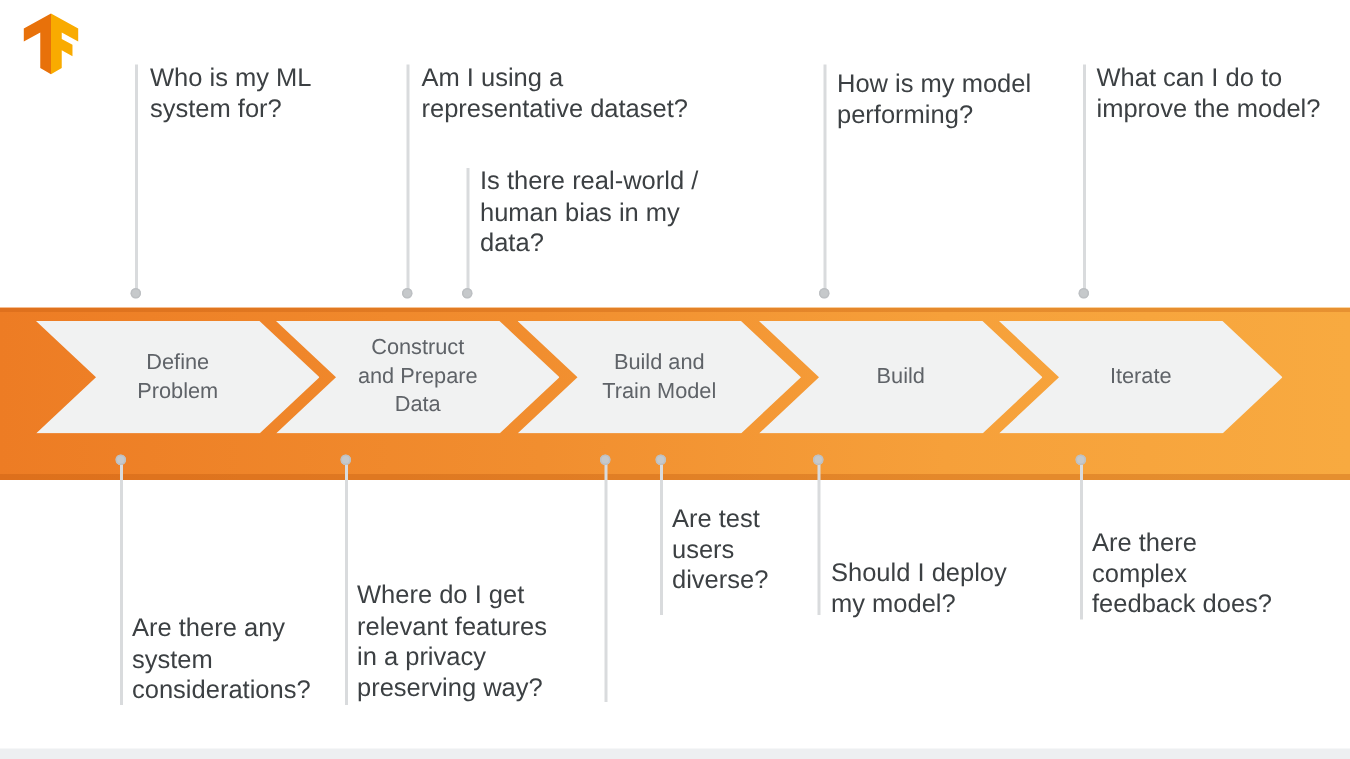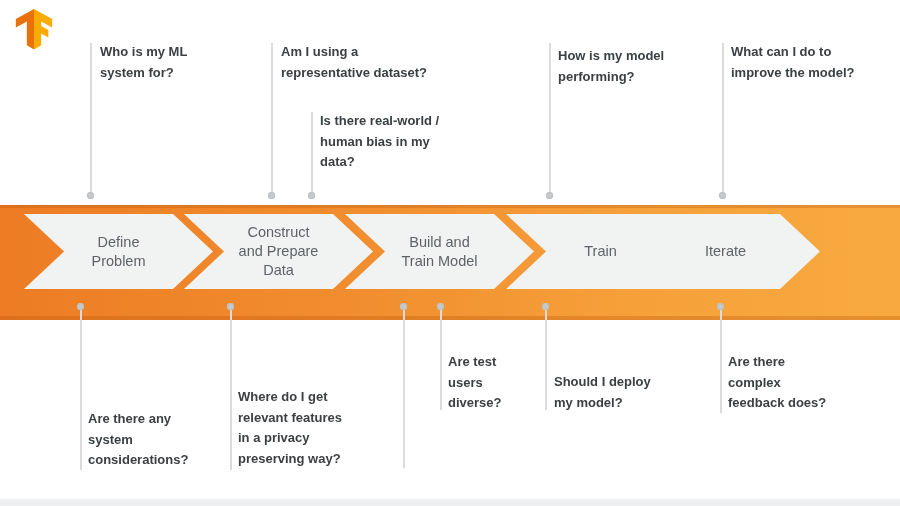--- a/index.html
+++ b/index.html
@@ -23,33 +23,33 @@
   .chev{
     position:absolute;top:9px;height:75px;width:189px;
     background:#F1F2F2;
     clip-path:polygon(0 0,149px 0,189px 50%,149px 100%,0 100%,40px 50%);
     display:flex;align-items:center;justify-content:center;
   }
   .chev-label{
     color:#5F6368;font-size:14.5px;line-height:19px;text-align:center;
     white-space:pre-line;
   }
-  .chev1{left:24px;} .chev2{left:184px;} .chev3{left:345px;} .chev4{left:506px;} .chev5{left:631px;align-items:center;}
+  .chev1{left:24px;} .chev2{left:184px;} .chev3{left:345px;} .chev4{left:506px;} .chev5{left:666px;align-items:center;}
 
   
   .tick{position:absolute;width:2px;background:#D9DBDD;}
   .dot{
     position:absolute;width:7px;height:7px;border-radius:50%;
     background:#C6C9CB;box-shadow:inset 0 0 0 1px #BDC0C3;
   }
 
   
   .q{
     position:absolute;
-    color:#3C4043;font-size:13px;line-height:20.5px;font-weight:bold;
+    color:#3C4043;font-size:17px;line-height:20.5px;font-weight:normal;
     white-space:pre-line;
   }
 
   
   .footer-strip{
     position:absolute;left:0;top:499px;width:900px;height:7px;
     background:#EDEFF1;
   }
 </style>
 </head>
@@ -70,21 +70,21 @@
     <div class="chev chev3">
       <span class="chev-label">Build and
 Train Model</span>
     </div>
     <div class="chev chev2">
       <span class="chev-label">Construct
 and Prepare
 Data</span>
     </div>
     <div class="chev chev4">
-      <span class="chev-label">Train</span>
+      <span class="chev-label">Build</span>
     </div>
     <div class="chev chev5">
       <span class="chev-label">Iterate</span>
     </div>
   </div>
 
   <div class="tick" style="left:90px;top:43px;height:150px;"></div>
   <div class="dot" style="left:87px;top:192px;"></div>
 
   <div class="tick" style="left:271px;top:43px;height:150px;"></div>
@@ -129,21 +129,21 @@
   <div class="dot" style="left:717px;top:303px;"></div>
   <div class="tick" style="left:720px;top:310px;height:103px;"></div>
 
   <div class="q" style="left:88px;top:409px;width:150px;">Are there any
 system
 considerations?</div>
   <div class="q" style="left:238px;top:387px;width:165px;">Where do I get
 relevant features
 in a privacy
 preserving way?</div>
-  <div class="q" style="left:448px;top:352px;width:100px;">Are test
+  <div class="q" style="left:448px;top:336px;width:100px;">Are test
 users
 diverse?</div>
   <div class="q" style="left:554px;top:372px;width:150px;">Should I deploy
 my model?</div>
   <div class="q" style="left:728px;top:352px;width:150px;">Are there
 complex
 feedback does?</div>
 
   <div class="footer-strip"></div>
 

